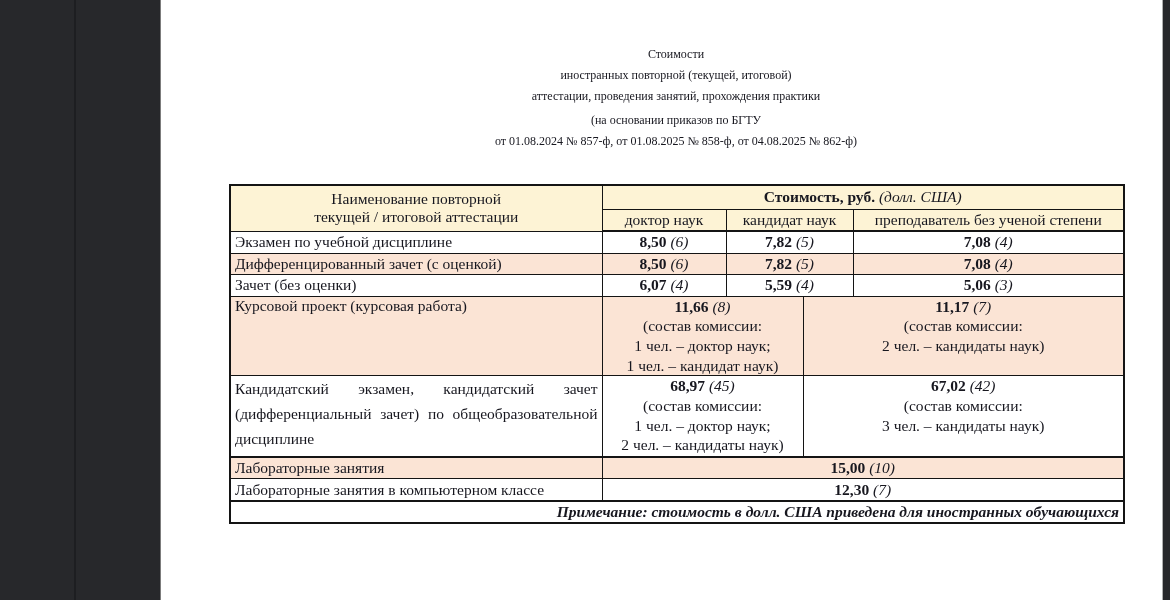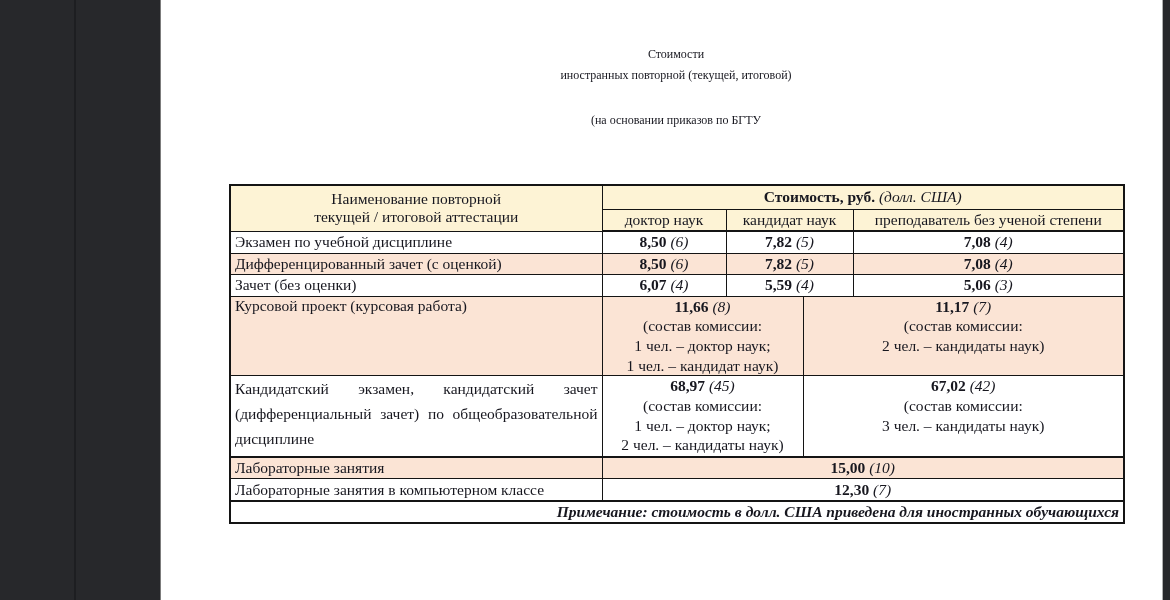--- a/index.html
+++ b/index.html
@@ -49,23 +49,25 @@
 
 <div class="chrome-left">
   <div class="divider"></div>
 </div>
 <div class="page-edge"></div>
 <div class="chrome-right"></div>
 
 <div class="title-block" id="title-main">
   <div>Стоимости</div>
   <div>иностранных повторной (текущей, итоговой)</div>
+  <div>аттестации, проведения занятий, прохождения практики</div>
 </div>
 <div class="title-block" id="title-sub">
   <div>(на основании приказов по БГТУ</div>
+  <div>от 01.08.2024 № 857-ф, от 01.08.2025 № 858-ф, от 04.08.2025 № 862-ф)</div>
 </div>
 
 <table class="cost">
   <colgroup>
     <col style="width:372px">
       <col style="width:124px">
       <col style="width:77px">
       <col style="width:50px">
       <col style="width:271px">
   </colgroup>

